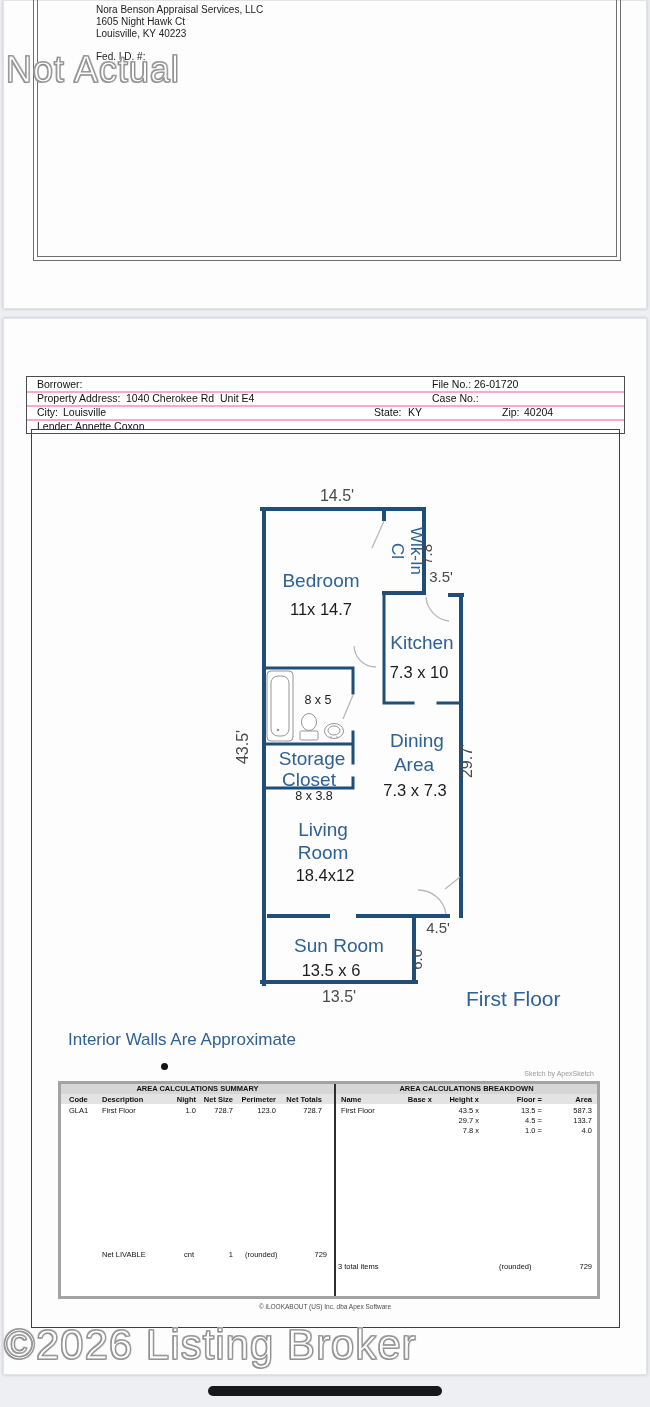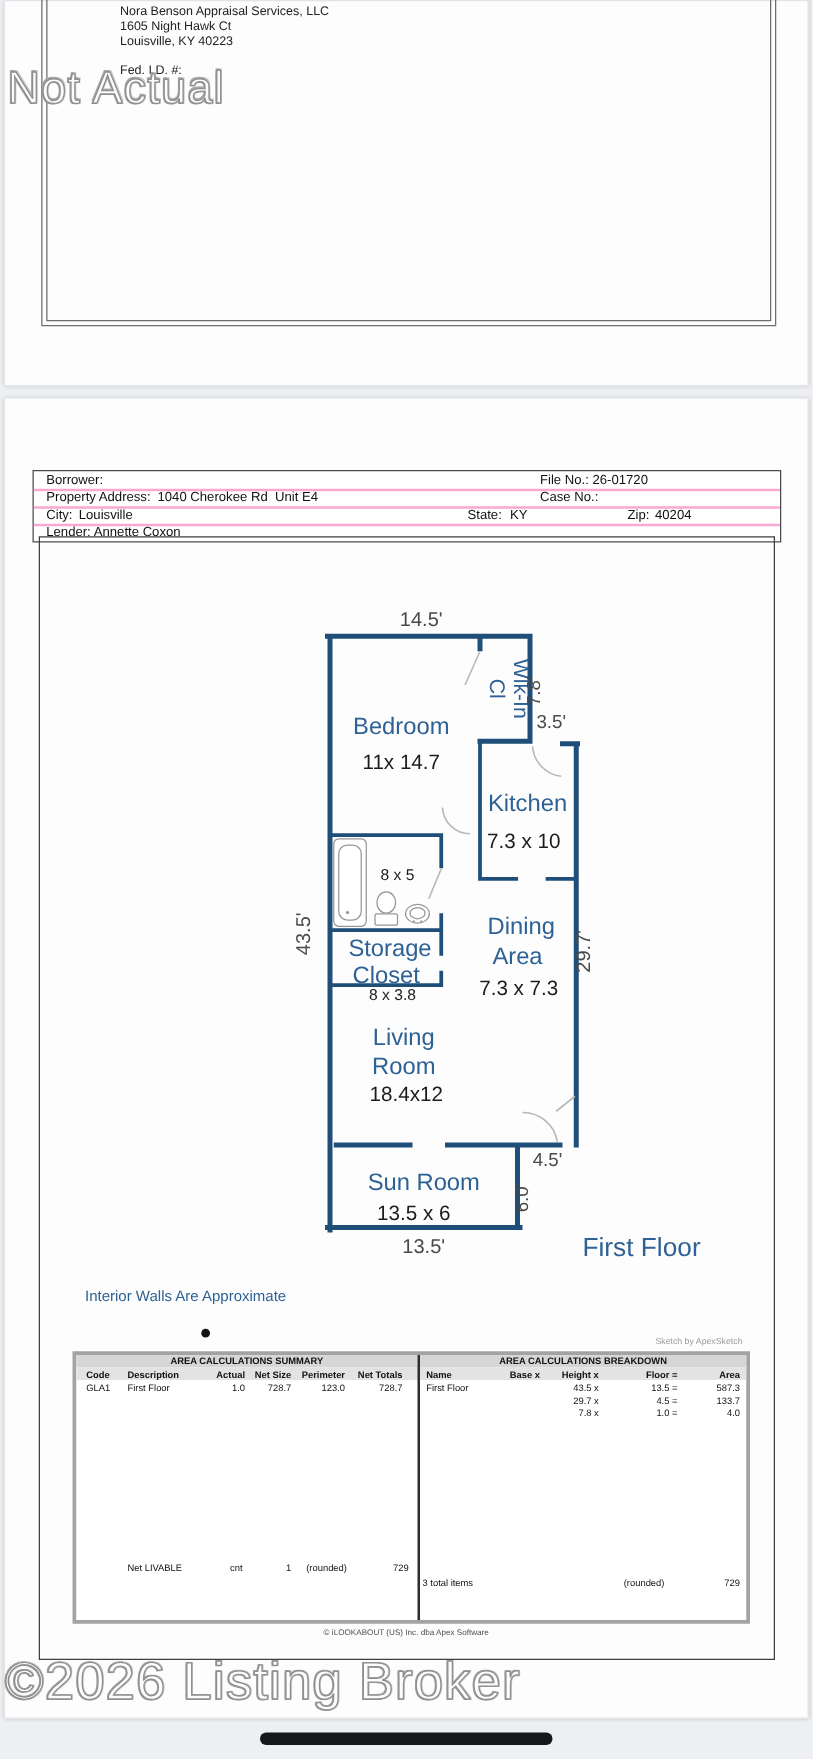--- a/index.html
+++ b/index.html
@@ -38,21 +38,21 @@
   .plan-svg{position:absolute;left:225px;top:160px;width:264px;height:532px;}
   .plan-svg text{font-family:"Liberation Sans",sans-serif;text-anchor:middle;}
   .room{fill:#2e6195;font-size:19px;}
   .room-sm{fill:#2e6195;font-size:17px;}
   .size{fill:#1c1c1c;font-size:16.5px;}
   .size-sm{fill:#1c1c1c;font-size:12.5px;}
   .dim{fill:#4a4a4a;font-size:16px;}
   .dims{fill:#4a4a4a;font-size:15px;}
 
   .first-floor{position:absolute;left:462px;top:668px;font-size:21px;color:#2e6195;white-space:nowrap;}
-  .interior-note{position:absolute;left:64px;top:711px;font-size:12px;color:#2e6195;white-space:nowrap;}
+  .interior-note{position:absolute;left:64px;top:711px;font-size:17px;color:#2e6195;white-space:nowrap;}
   .note-dot{position:absolute;left:157px;top:744px;width:7px;height:7px;border-radius:50%;background:#141414;}
   .sketch-by{position:absolute;right:52px;top:751px;font-size:7px;color:#9a9a9a;}
 
   .calc{position:absolute;left:54px;top:762px;width:536px;height:212px;border:3px solid #a3a3a3;
         background:#fff;font-size:7.5px;color:#111;}
   .calc .divider{position:absolute;left:273px;top:0;bottom:0;width:2px;background:#2e2e2e;}
   .band{position:absolute;top:0;height:10px;line-height:10px;background:#d6d6d6;
         font-weight:bold;text-align:center;font-size:7.5px;}
   .band.left{left:0;width:273px;}
   .band.right{left:275px;right:0;}
@@ -184,21 +184,21 @@
     <div class="sketch-by">Sketch by ApexSketch</div>
 
     <div class="calc">
       <div class="band left">AREA CALCULATIONS SUMMARY</div>
       <div class="band right">AREA CALCULATIONS BREAKDOWN</div>
       <div class="colband"></div>
       <div class="divider"></div>
 
       <span class="cell b" style="left:8px;top:11px">Code</span>
       <span class="cell b" style="left:41px;top:11px">Description</span>
-      <span class="cell b cr" style="left:75px;top:11px">Actual</span>
+      <span class="cell b cr" style="left:75px;top:11px">Night</span>
       <span class="cell b cr" style="left:112px;top:11px">Net Size</span>
       <span class="cell b cr" style="left:155px;top:11px">Perimeter</span>
       <span class="cell b cr" style="left:201px;top:11px">Net Totals</span>
 
       <span class="cell" style="left:8px;top:22px">GLA1</span>
       <span class="cell" style="left:41px;top:22px">First Floor</span>
       <span class="cell cr" style="left:75px;top:22px">1.0</span>
       <span class="cell cr" style="left:112px;top:22px">728.7</span>
       <span class="cell cr" style="left:155px;top:22px">123.0</span>
       <span class="cell cr" style="left:201px;top:22px">728.7</span>

